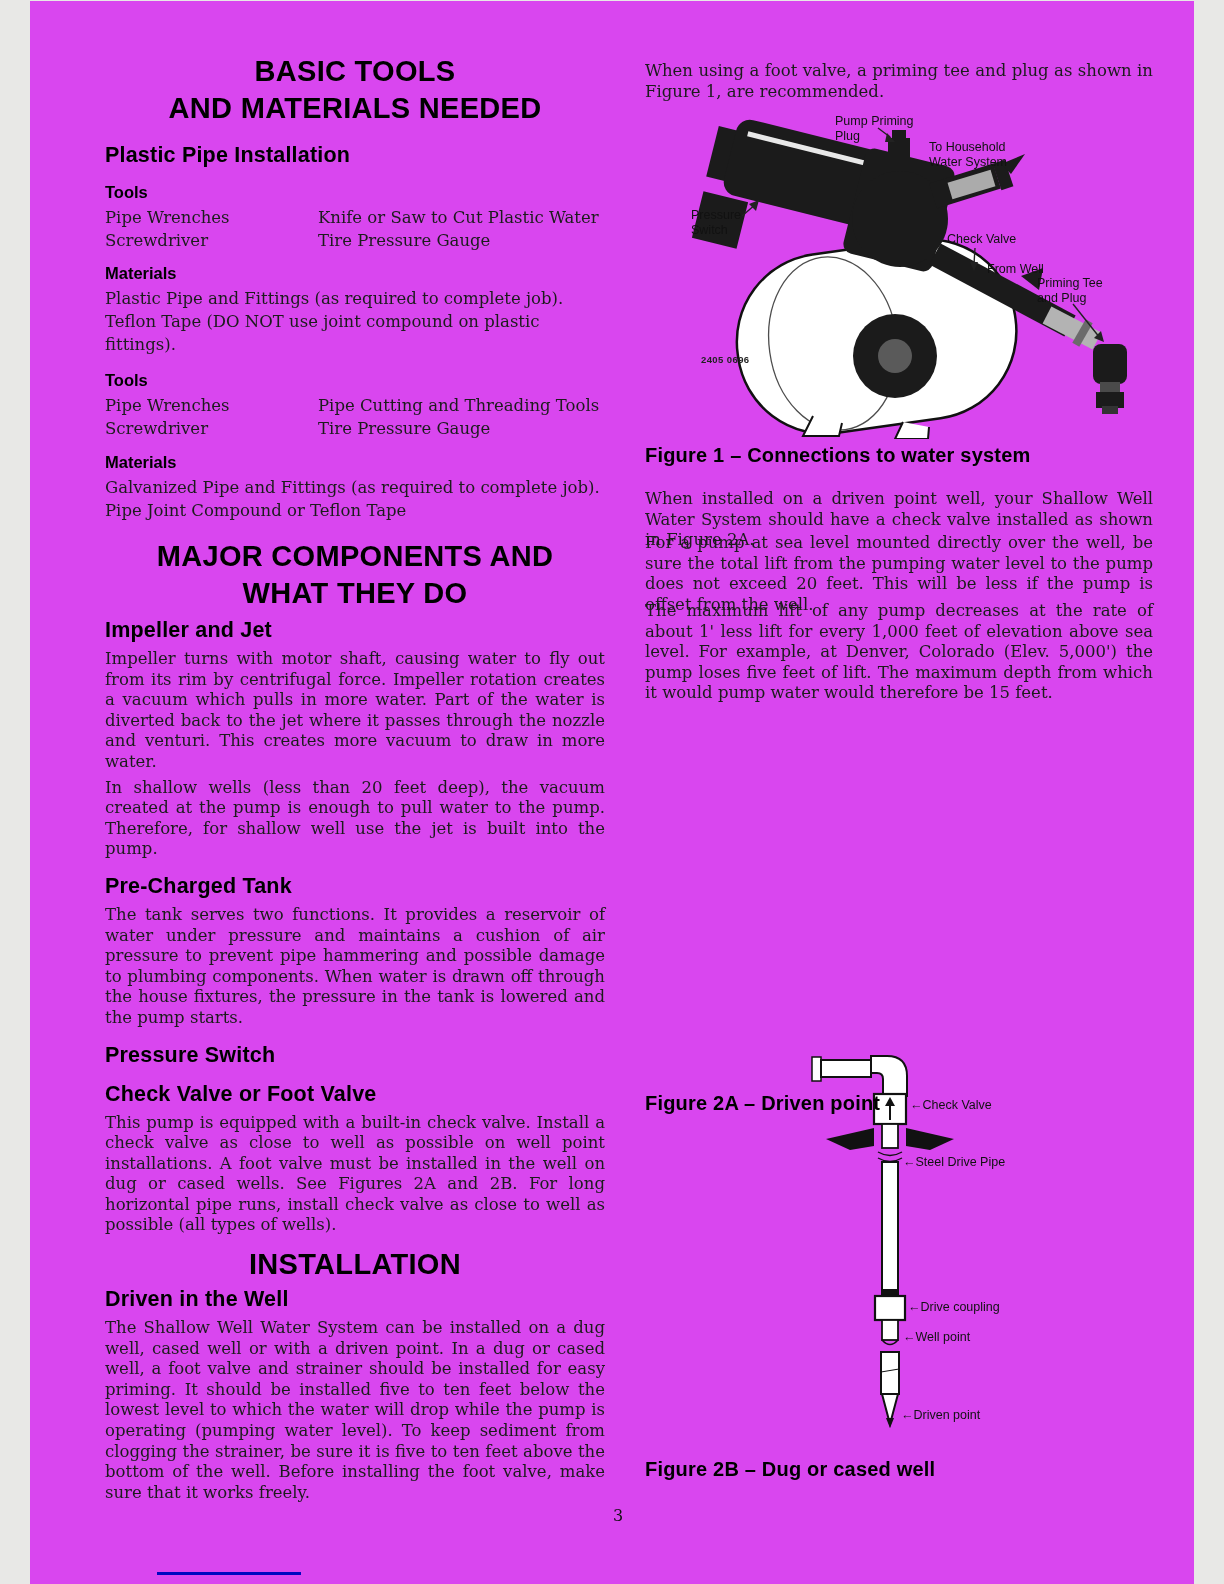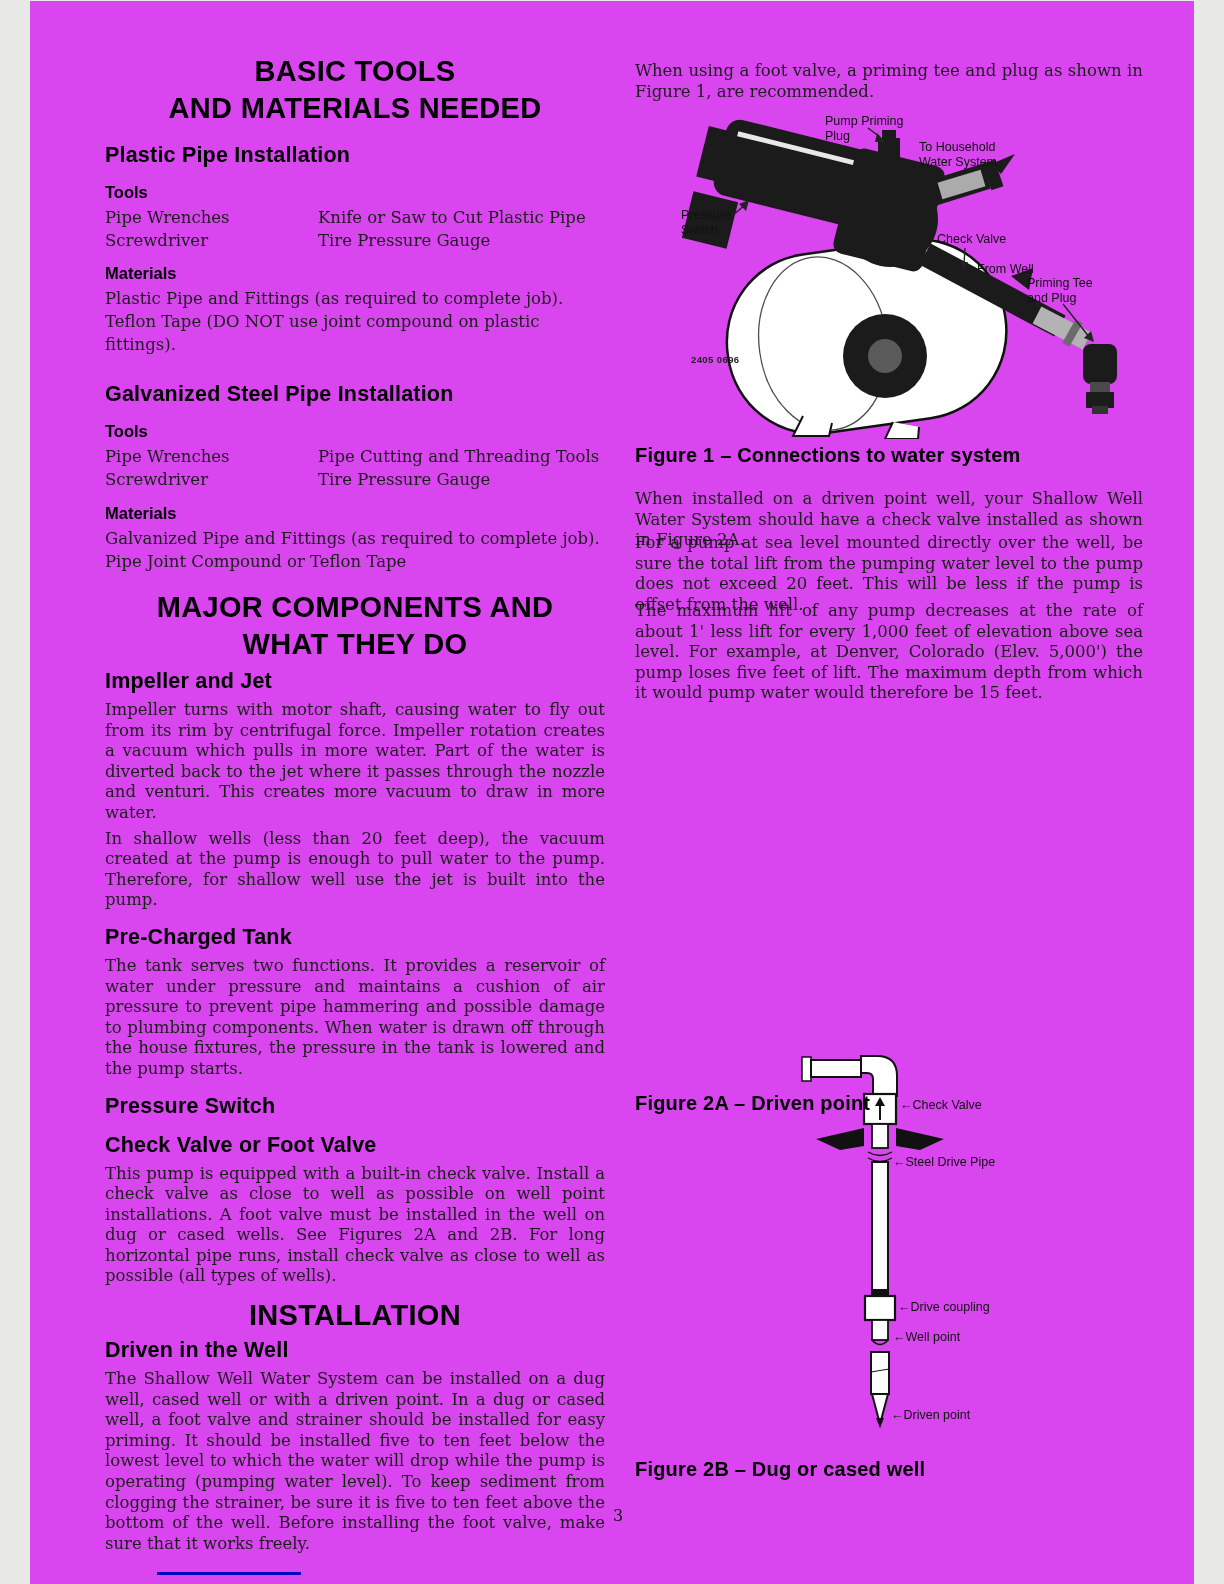--- a/index.html
+++ b/index.html
@@ -19,21 +19,21 @@
     font-size:21.5px; line-height:25px; color:#000; margin:14px 0 6px 0; letter-spacing:.2px; }
   .sub-head { font-family:"Liberation Sans",sans-serif; font-weight:800;
     font-size:16.5px; line-height:19px; color:#000; margin:15px 0 4px 0; }
   .body-text { font-size:16.5px; line-height:20.6px; text-align:justify; margin:2px 0 5px 0; }
   .body-text b { font-weight:normal; }
   .tool-row { display:flex; font-size:16.5px; line-height:23px; }
   .tool-c1 { width:213px; flex:none; }
   .plain-line { font-size:16.5px; line-height:23px; }
   .mt16 { margin-top:16px; } .mt26 { margin-top:26px; } .mt10 { margin-top:10px; }
 
-  .rc-block { position:absolute; left:0; width:508px; }
+  .rc-block { position:absolute; left:10px; width:508px; }
   .fig-art { position:relative; }
   .fig-art svg { display:block; }
   .fig-caption { font-family:"Liberation Sans",sans-serif; font-weight:800;
     font-size:20px; line-height:24px; color:#000; letter-spacing:.2px; }
   .fig-label { position:absolute; font-family:"Liberation Sans",sans-serif;
     font-size:12.5px; line-height:15px; color:#111; white-space:pre-line; }
   .part-no { position:absolute; font-family:"Liberation Sans",sans-serif;
     font-size:9.5px; font-weight:700; color:#222; letter-spacing:.4px; }
 
   .page-number { position:absolute; left:583px; top:1505px; font-size:16px; color:#111; }
@@ -47,31 +47,30 @@
   <div class="col-left">
     <div class="big-title">
       <span>BASIC TOOLS</span>
       <span>AND MATERIALS NEEDED</span>
     </div>
 
     <div class="sec-head mt16">Plastic Pipe Installation</div>
     <div class="sub-head">Tools</div>
     <div class="tool-row">
       <span class="tool-c1">Pipe Wrenches</span>
-      <span>Knife or Saw to Cut Plastic Pipe</span>
+      <span>Knife or Saw to Cut Plastic Water</span>
     </div>
     <div class="tool-row">
       <span class="tool-c1">Screwdriver</span>
       <span>Tire Pressure Gauge</span>
     </div>
     <div class="sub-head" style="margin-top:12px">Materials</div>
     <div class="plain-line">Plastic Pipe and Fittings (as required to complete job).</div>
     <div class="plain-line">Teflon Tape (DO NOT use joint compound on plastic fittings).</div>
 
-    <div class="sec-head mt26">Galvanized Steel Pipe Installation</div>
     <div class="sub-head">Tools</div>
     <div class="tool-row">
       <span class="tool-c1">Pipe Wrenches</span>
       <span>Pipe Cutting and Threading Tools</span>
     </div>
     <div class="tool-row">
       <span class="tool-c1">Screwdriver</span>
       <span>Tire Pressure Gauge</span>
     </div>
     <div class="sub-head" style="margin-top:13px">Materials</div>

